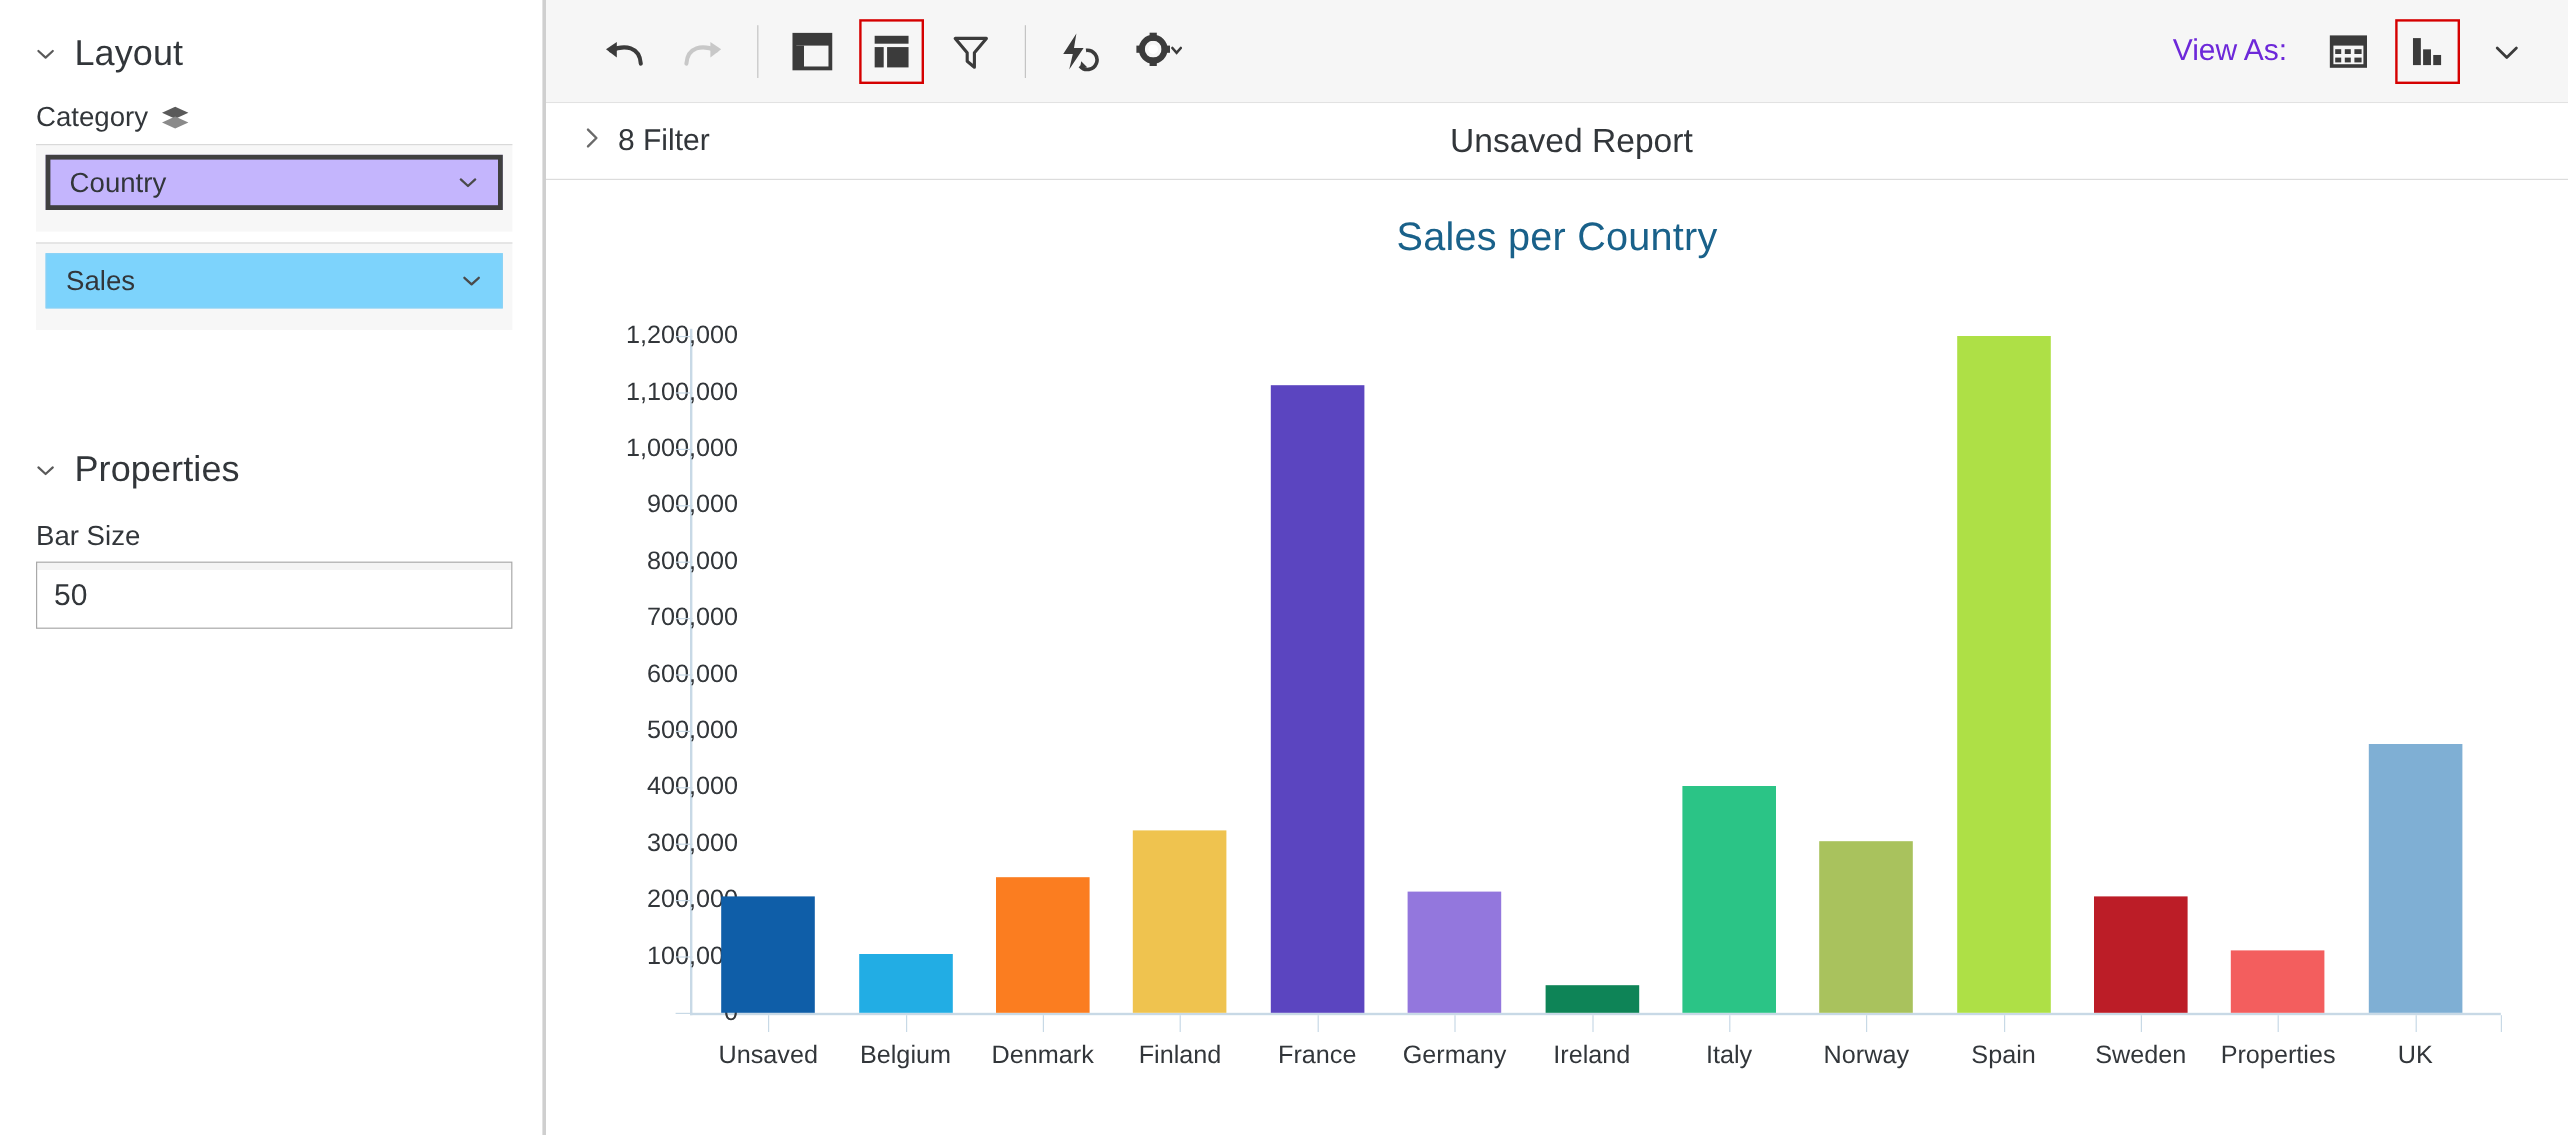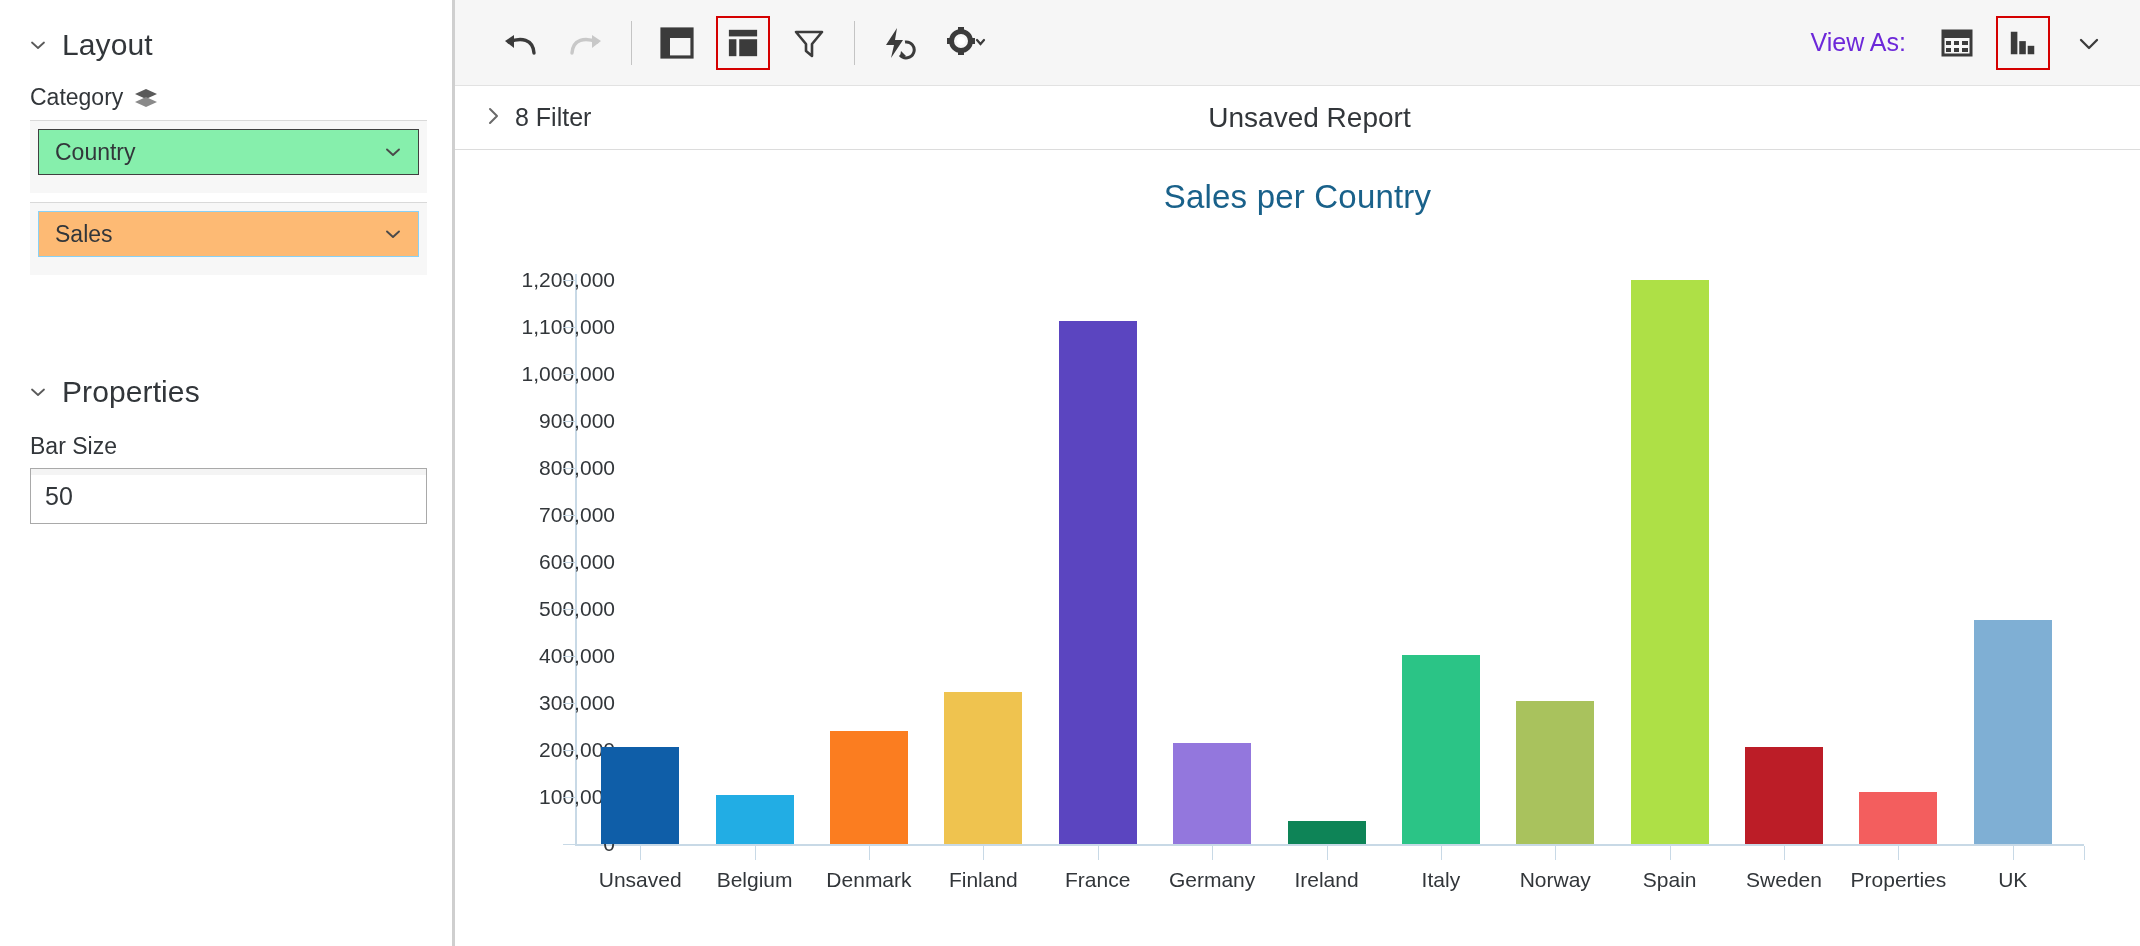--- a/index.html
+++ b/index.html
@@ -42,22 +42,22 @@
     background: #f7f7f7;
     border-top: 1px solid #d9d9d9;
     padding: 8px 8px 18px 8px;
   }
   .select-box {
     height: 46px; width: 100%;
     display: flex; align-items: center; justify-content: space-between;
     padding: 0 14px 0 16px;
     font-size: 23px; color: #32363a;
   }
-  .select-cat { background: #86efac; border: 1px solid #404040; }
-  .select-meas { background: #fdba74; border: 1px solid #89d1f5; }
+  .select-cat { background: #c4b5fd; border: 4px solid #404040; }
+  .select-meas { background: #7dd3fc; border: 1px solid #89d1f5; }
   .select-box .caret { color: #4a4a4a; display:flex; align-items:center; }
 
   .props-header { padding-top: 100px; }
   .prop-label {
     font-size: 23px; color: #32363a;
     padding: 24px 0 0 30px;
   }
   .textinput {
     margin: 8px 28px 0 30px;
     height: 56px;

